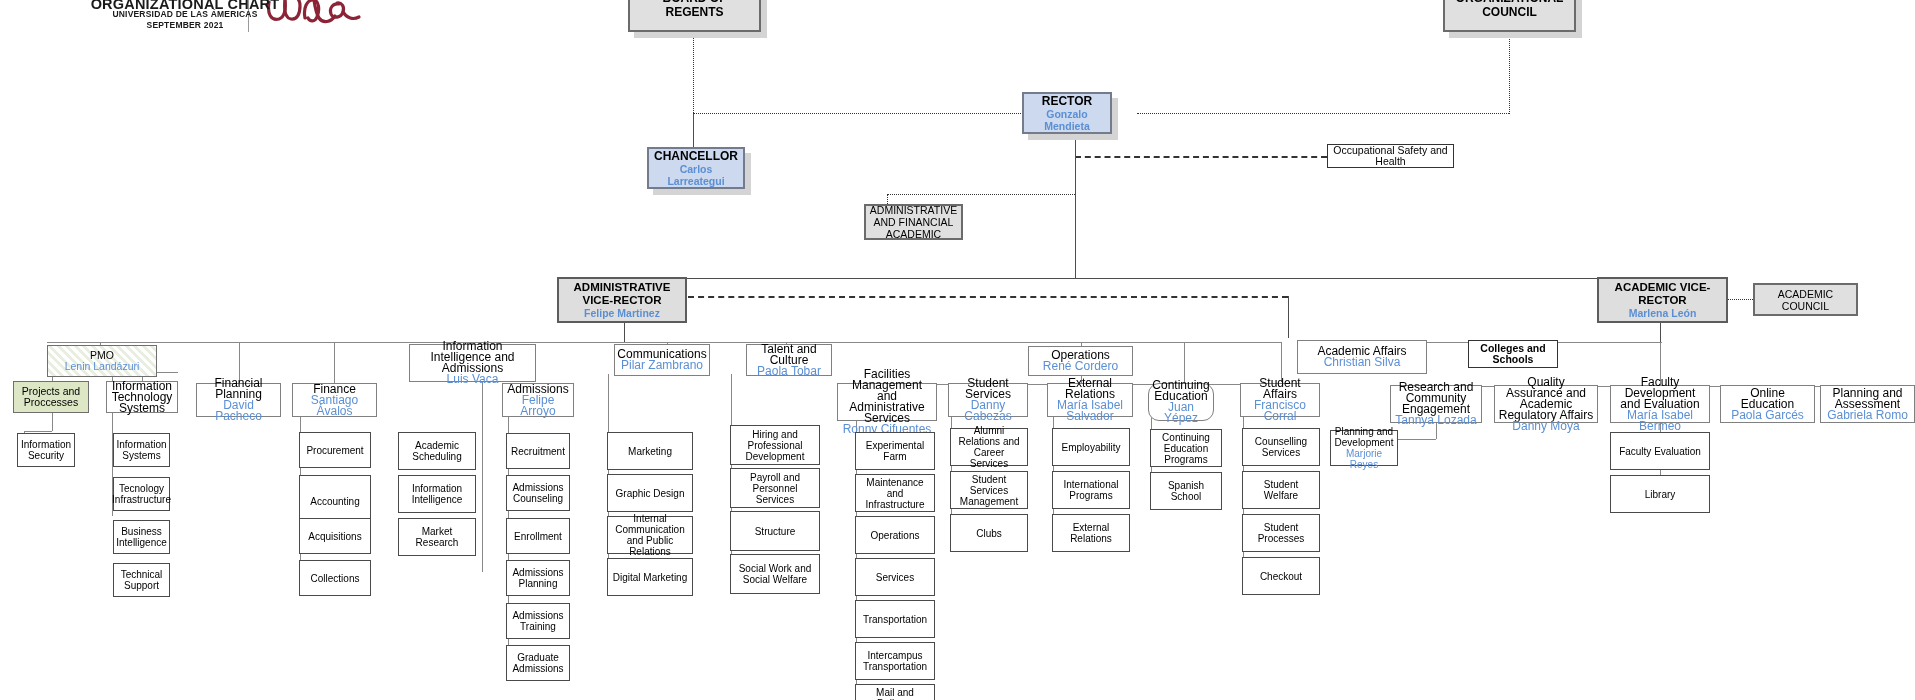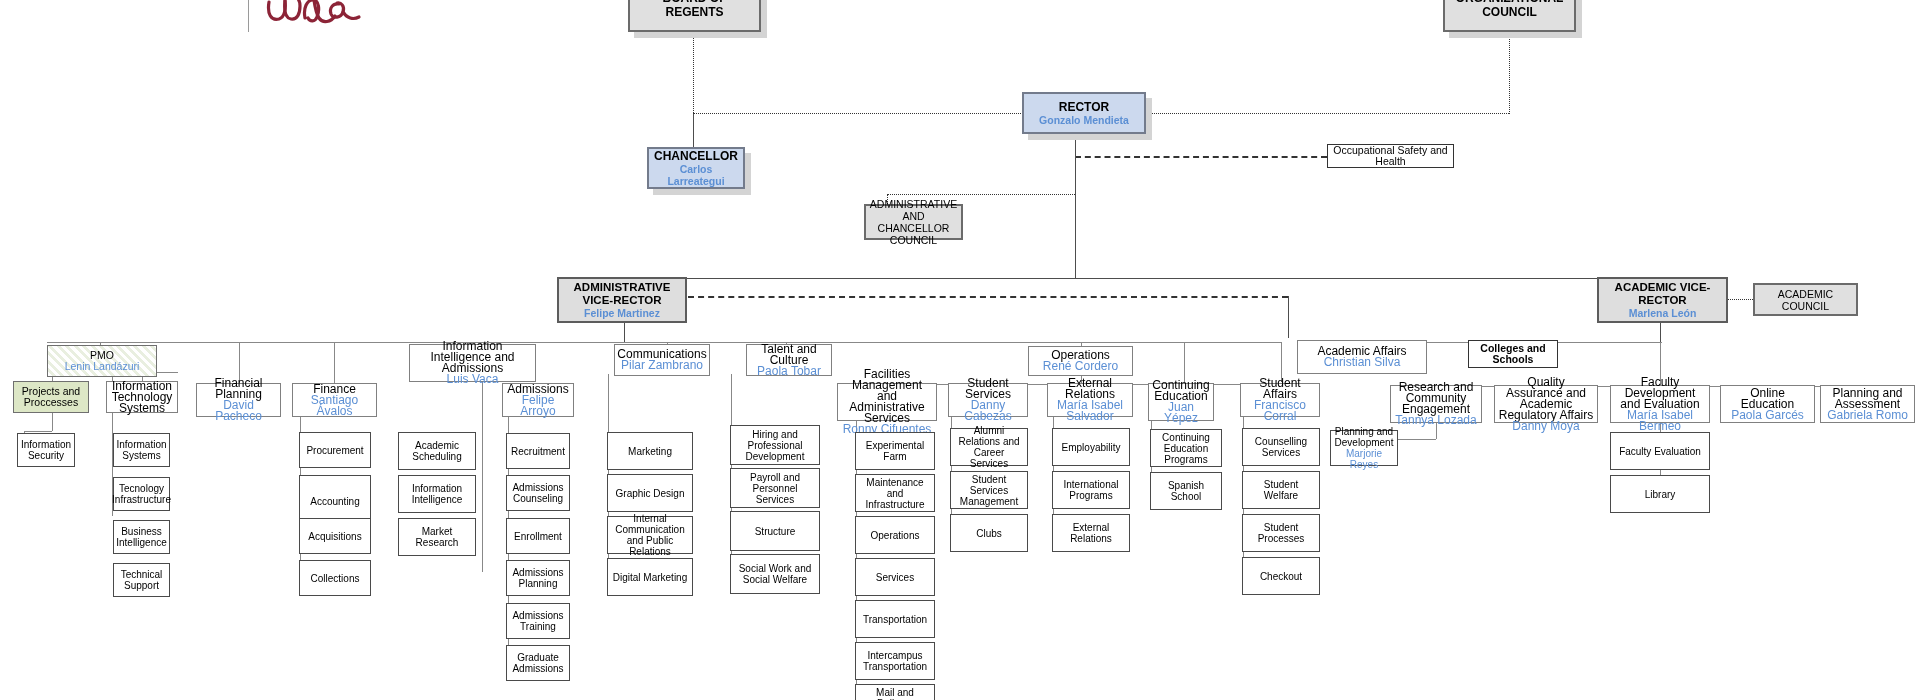--- a/index.html
+++ b/index.html
@@ -106,20 +106,25 @@
   #hdr .t3{position:absolute;left:0;top:20px;width:370px;text-align:center;
     font-weight:bold;font-size:8.5px;letter-spacing:.2px;color:#1a1a1a;}
   #logo{position:absolute;left:255px;top:-12px;width:110px;height:48px;}
   #logodiv{position:absolute;left:248px;top:-12px;width:1px;height:44px;background:#9a9a9a;}
 </style>
 </head>
 <body>
 
 <div id="stage">
 
+  <div id="hdr">
+    <div class="t1">ORGANIZATIONAL CHART</div>
+    <div class="t2">UNIVERSIDAD DE LAS ÁMERICAS</div>
+    <div class="t3">SEPTEMBER 2021</div>
+  </div>
   <div id="logodiv"></div>
   <svg id="logo" viewBox="0 0 110 48">
     <g fill="none" stroke="#8c2437" stroke-width="3.2" stroke-linecap="round">
       <path d="M14 14 C12 26, 16 33, 24 31 C30 29, 31 20, 30 13"></path>
       <path d="M30 13 C29 22, 30 30, 36 31 C42 32, 45 26, 45 18 C45 11, 41 7, 37 9"></path>
       <path d="M50 30 C48 20, 52 12, 58 12 C64 12, 65 22, 62 29 C60 34, 55 34, 53 30"></path>
       <path d="M58 4 C59 14, 60 24, 64 30 C68 36, 76 34, 80 28"></path>
       <path d="M84 16 C78 15, 74 20, 76 26 C78 31, 86 30, 88 24 C90 18, 86 14, 82 15"></path>
       <path d="M88 24 C92 30, 98 32, 104 29"></path>
     </g>
@@ -244,31 +249,31 @@
 
   <div class="box lvl-top" style="left:1443px;top:-22px;width:133px;height:54px;">
     <span class="ttl">ORGANIZATIONAL COUNCIL</span>
   </div>
 
   <div class="box lvl-blue" style="left:647px;top:147px;width:98px;height:42px;">
     <span class="ttl">CHANCELLOR</span>
     <span class="person">Carlos Larreategui</span>
   </div>
 
-  <div class="box lvl-blue" style="left:1022px;top:92px;width:124px;height:42px;">
+  <div class="box lvl-blue" style="left:1022px;top:92px;width:90px;height:42px;">
     <span class="ttl">RECTOR</span>
     <span class="person">Gonzalo Mendieta</span>
   </div>
 
   <div class="box plain-thin" style="left:1327px;top:144px;width:127px;height:24px;">
     <span class="ttl">Occupational Safety and Health</span>
   </div>
 
   <div class="box council" style="left:864px;top:204px;width:99px;height:36px;">
-    <span class="ttl">ADMINISTRATIVE AND CHANCELLOR COUNCIL</span>
+    <span class="ttl">ADMINISTRATIVE AND FINANCIAL ACADEMIC</span>
   </div>
 
   <div class="box council" style="left:1753px;top:283px;width:105px;height:33px;">
     <span class="ttl">ACADEMIC COUNCIL</span>
   </div>
 
   <div class="box vr-box" style="left:1597px;top:277px;width:131px;height:46px;">
     <span class="ttl">ACADEMIC VICE-RECTOR</span>
     <span class="person">Marlena León</span>
   </div>
@@ -459,21 +464,21 @@
   <div class="box leaf" style="left:1052px;top:428px;width:78px;height:38px;">
     <span>Employability</span>
     </div>
   <div class="box leaf" style="left:1052px;top:471px;width:78px;height:38px;">
     <span>International Programs</span>
     </div>
   <div class="box leaf" style="left:1052px;top:514px;width:78px;height:38px;">
     <span>External Relations</span>
     </div>
 
-  <div class="box dept" style="left:1148px;top:383px;width:66px;height:38px;">
+  <div class="box dept" style="left:1148px;top:383px;width:66px;height:38px;border-radius:11px;">
     <span class="ttl">Continuing Education</span>
     <span class="person">Juan Yépez</span>
   </div>
   <div class="box leaf" style="left:1150px;top:429px;width:72px;height:38px;">
     <span>Continuing Education Programs</span>
     </div>
   <div class="box leaf" style="left:1150px;top:472px;width:72px;height:38px;">
     <span>Spanish School</span>
     </div>
 

